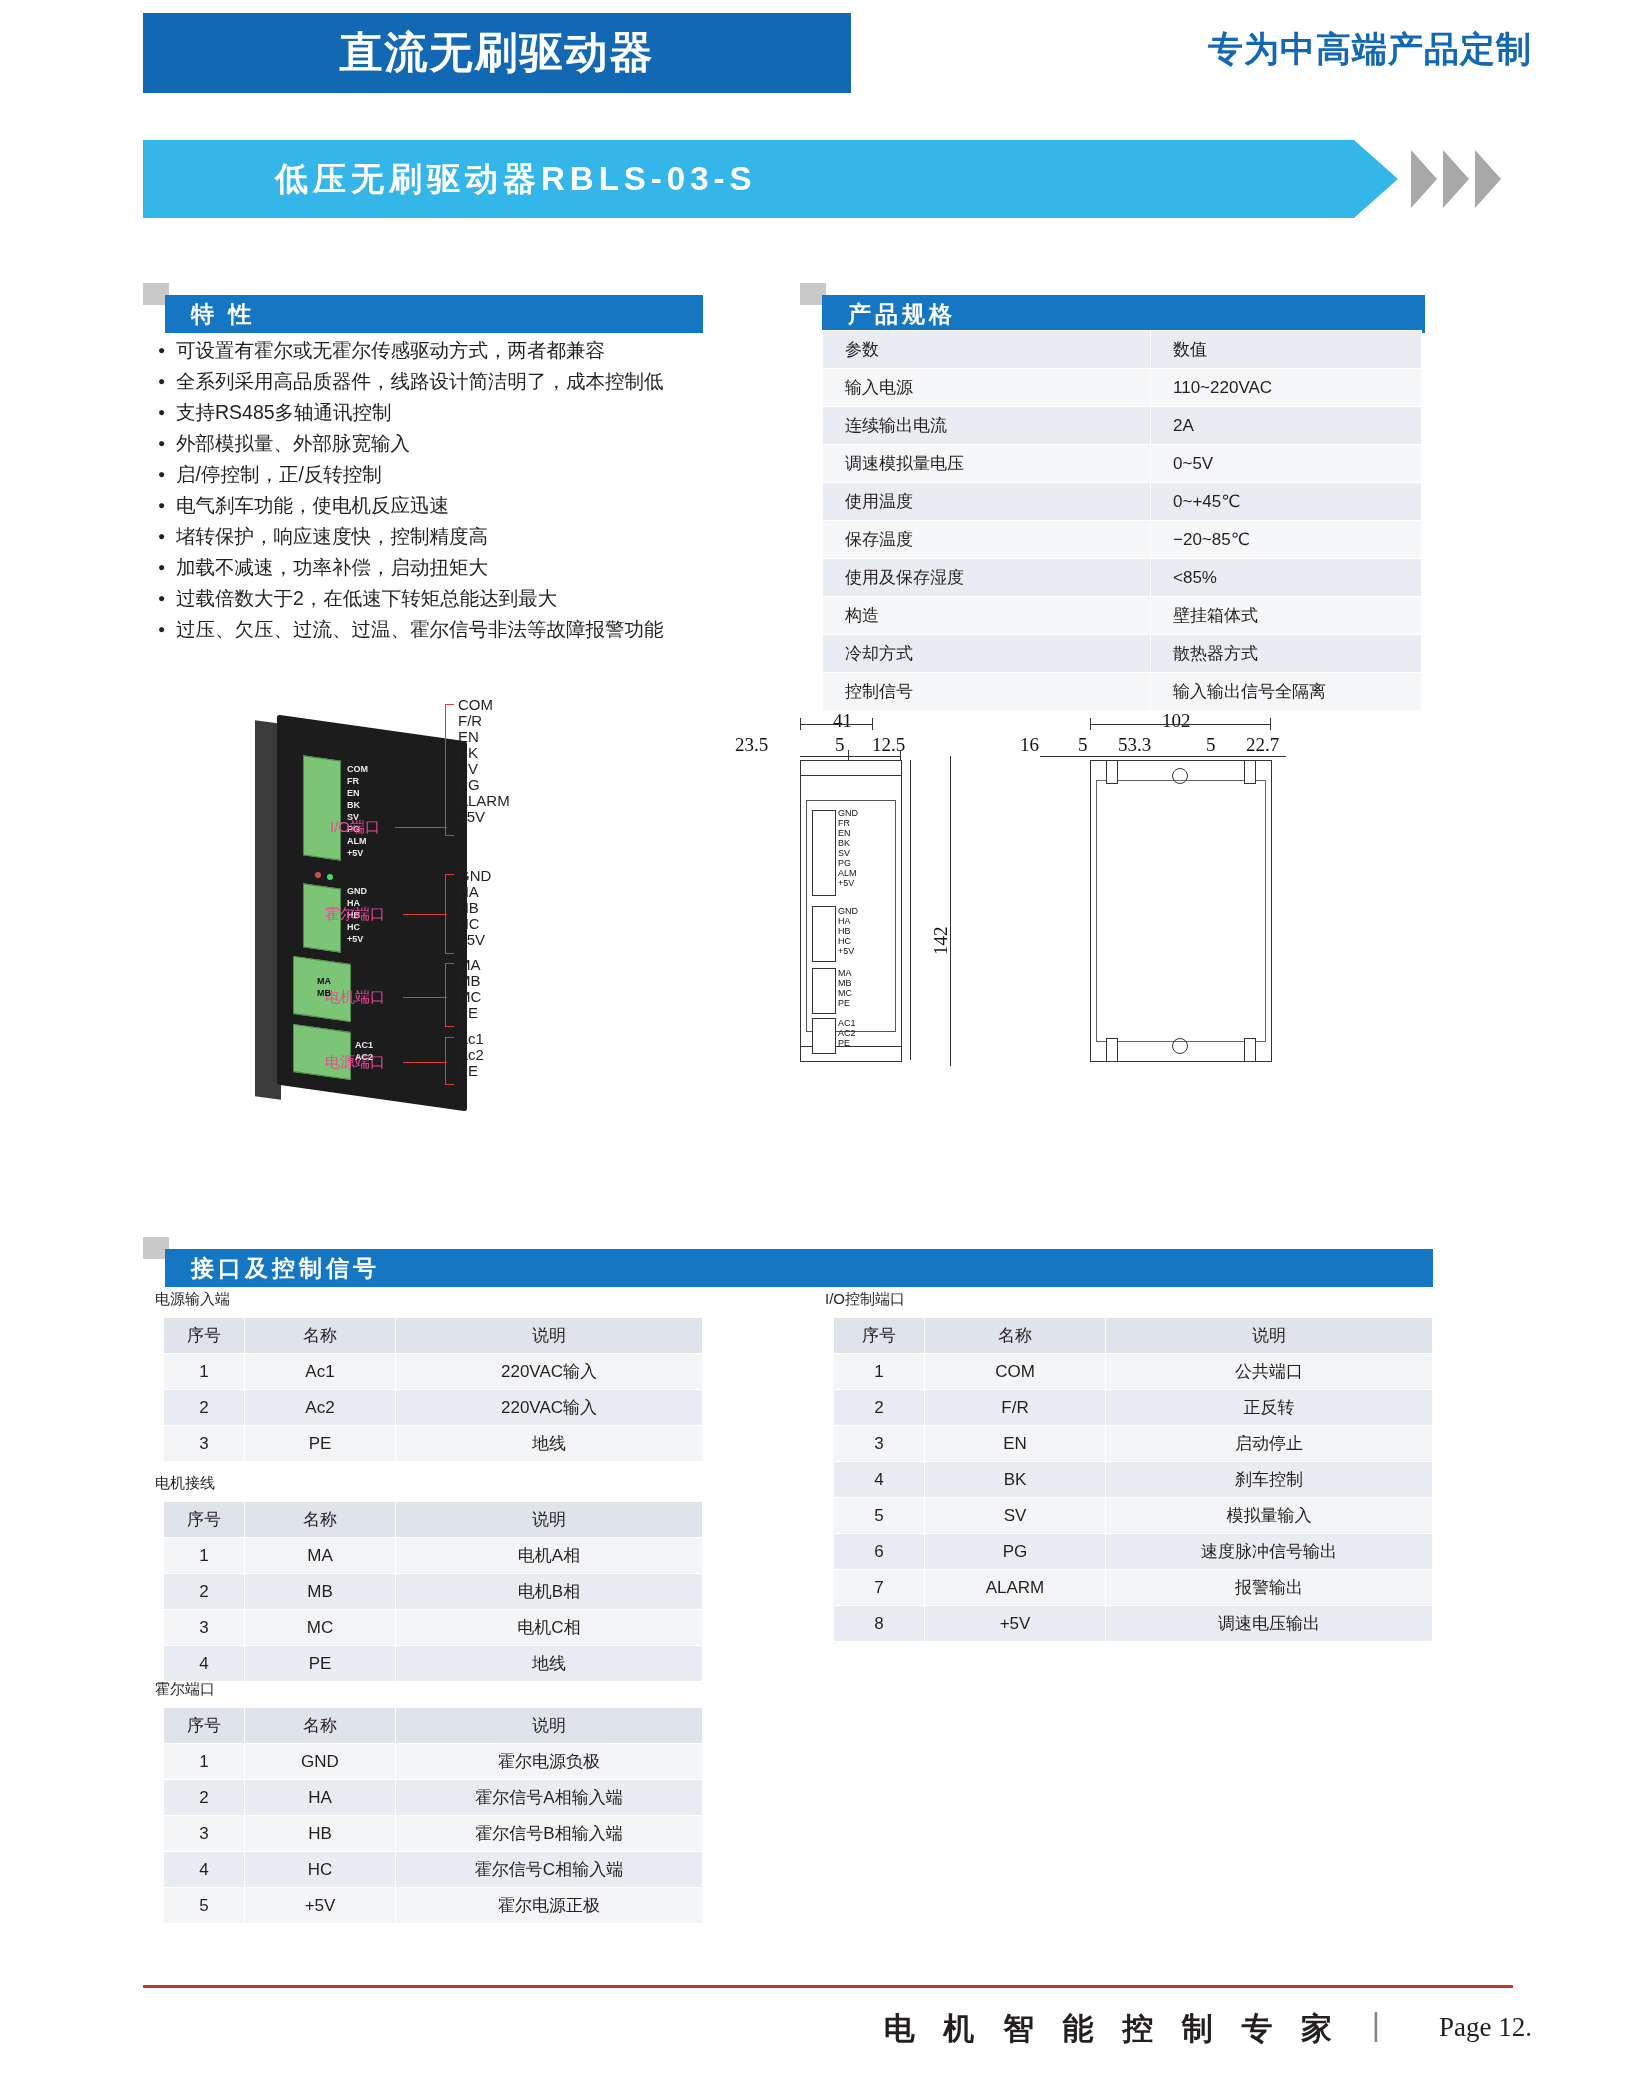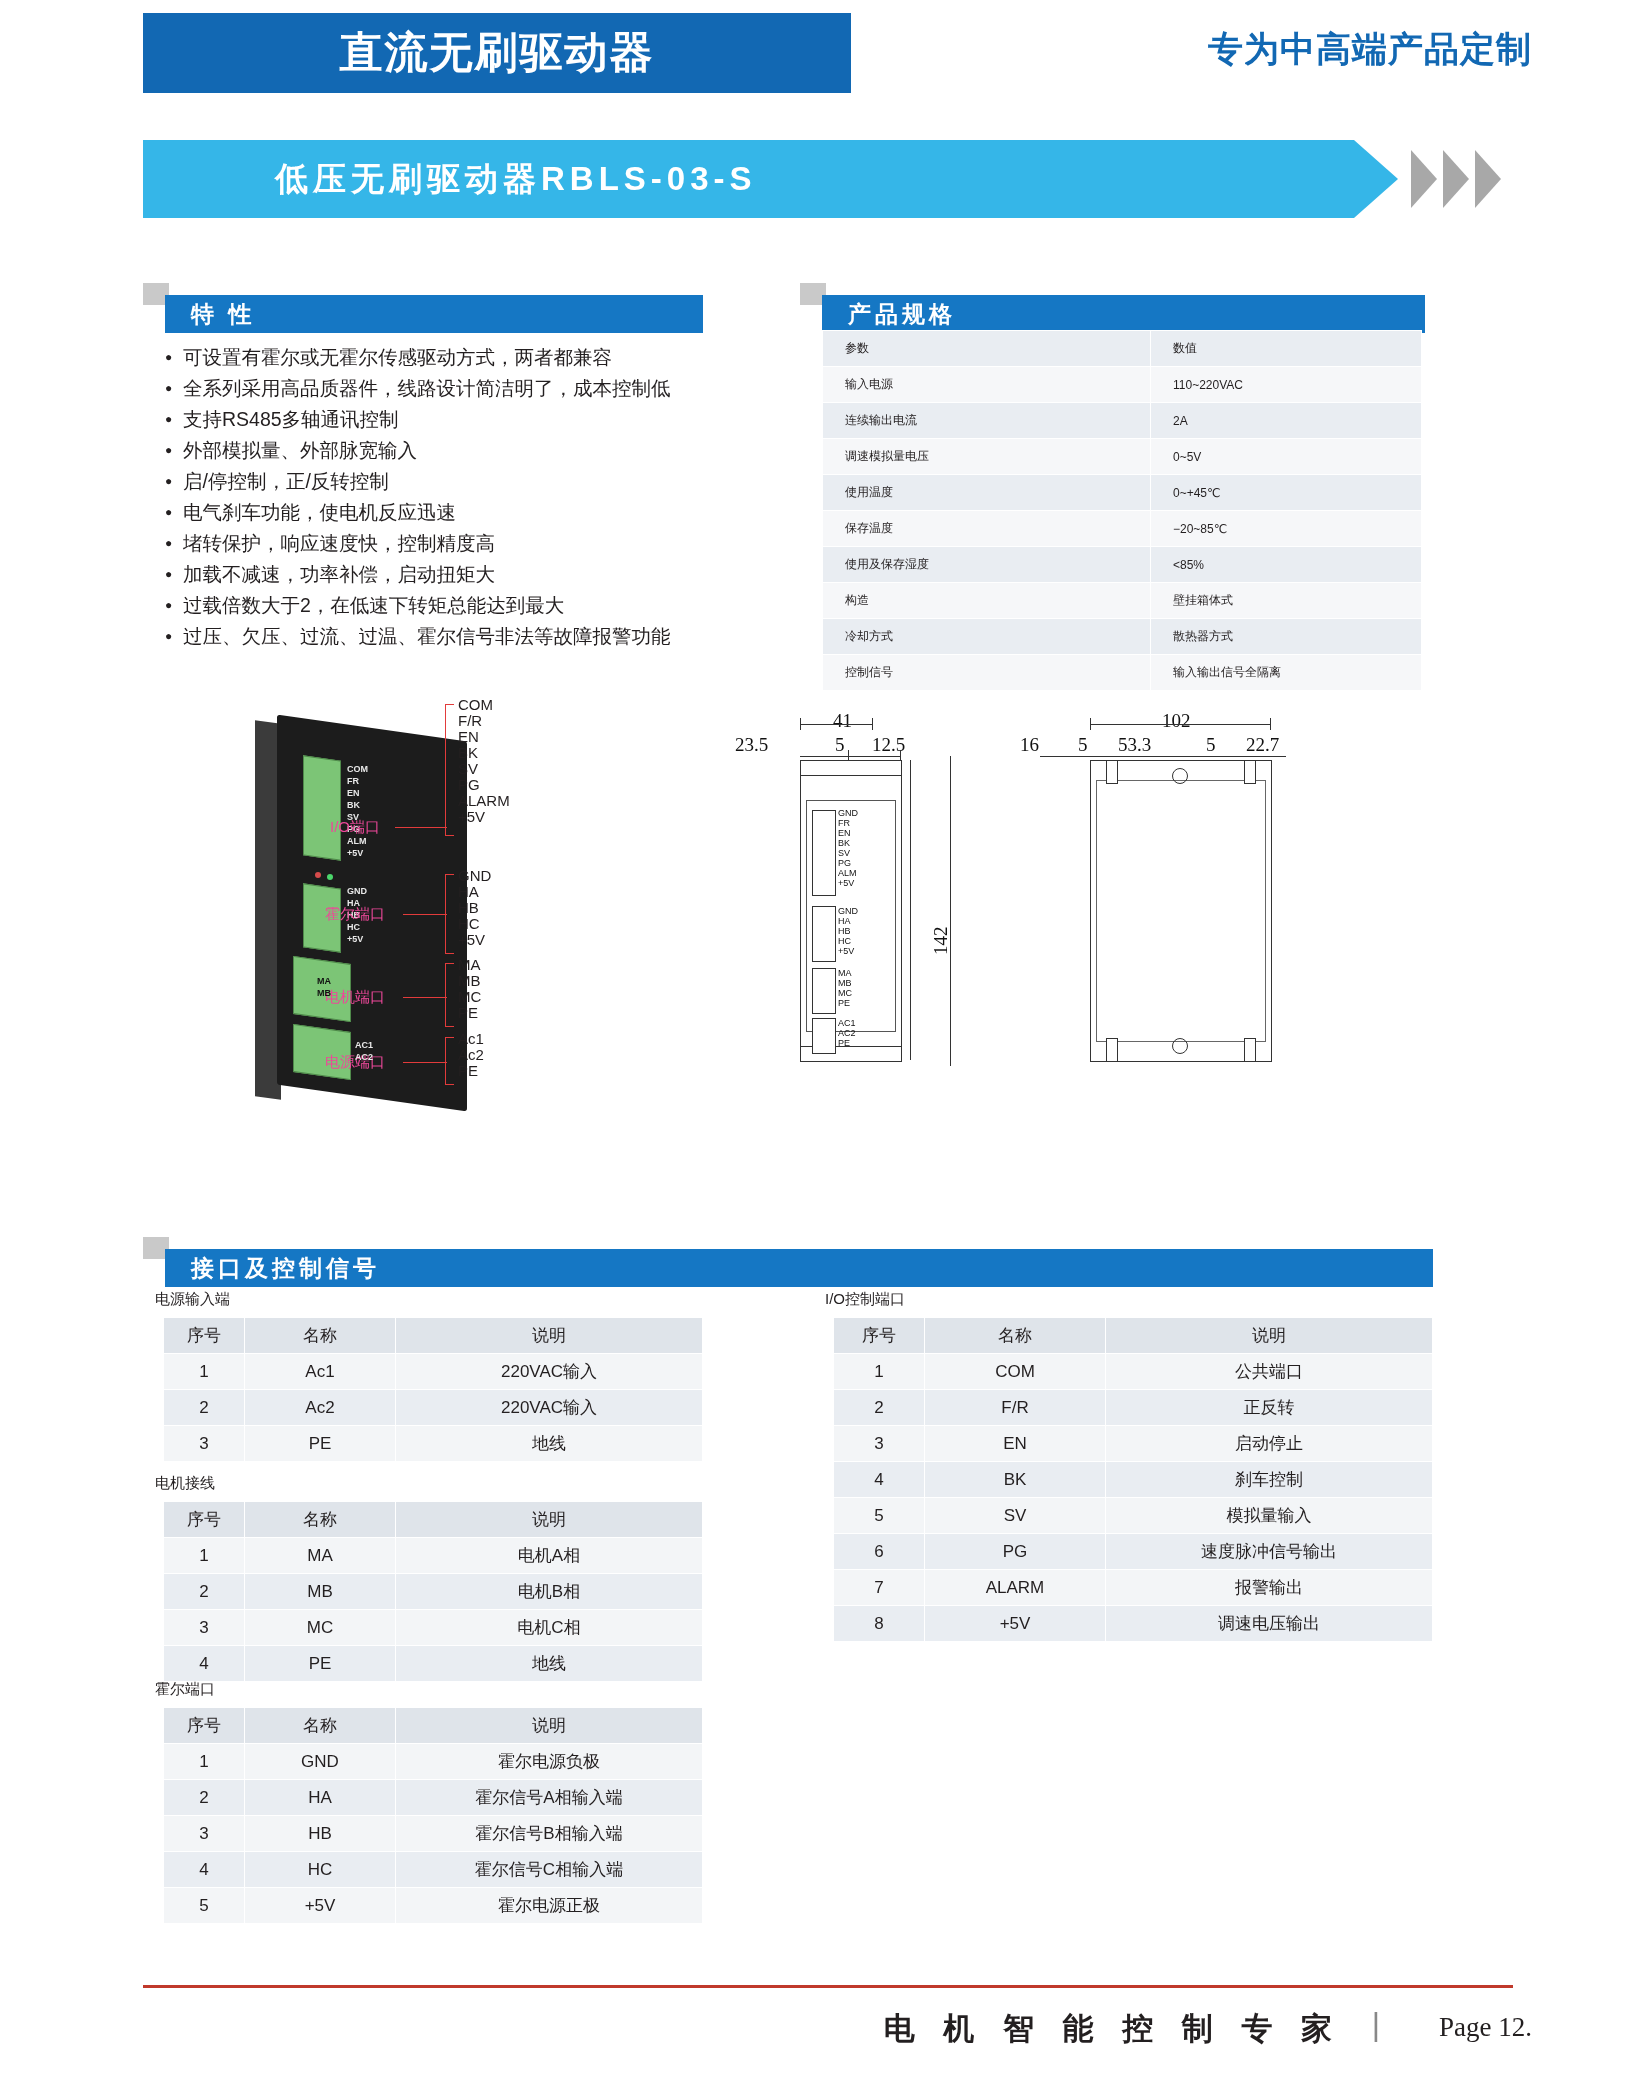--- a/index.html
+++ b/index.html
@@ -50,26 +50,26 @@
   }
 
   
   .features{position:absolute;left:158px;top:335px;width:590px;}
   .features li{
     list-style:none;font-size:19.5px;line-height:31px;color:#231f20;margin:0;padding:0 0 0 18px;position:relative;
   }
   .features li:before{
     content:"●";position:absolute;left:0;top:0;font-size:12px;line-height:31px;
   }
-  .features ul{margin:7px;padding:0;}
+  .features ul{margin:0;padding:0;}
 
   
   .spec{position:absolute;left:822px;top:330px;width:600px;border-collapse:collapse;}
   .spec td{
-    border:1px solid #ffffff;font-size:12px;padding:7px 0 7px 22px;color:#231f20;height:21px;
+    border:1px solid #ffffff;font-size:17px;padding:7px 0 7px 22px;color:#231f20;height:21px;
   }
   .spec tr td:first-child{width:305px;}
   .spec tr:nth-child(odd) td{background:#e9edf2;}
   .spec tr:nth-child(even) td{background:#f6f7f9;}
 
   
   .photo{position:absolute;left:255px;top:710px;width:330px;height:400px;}
   .dev-body{
     position:absolute;left:22px;top:18px;width:190px;height:370px;background:#1c1c1c;
     transform:skewY(8deg);border-radius:3px;

